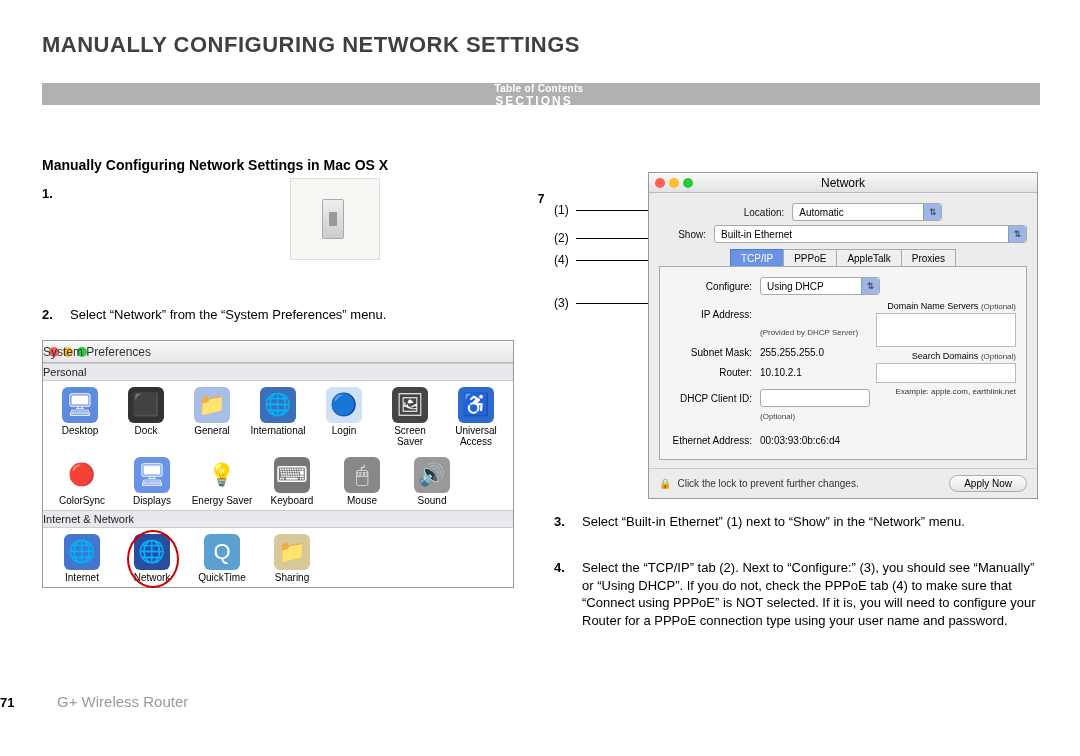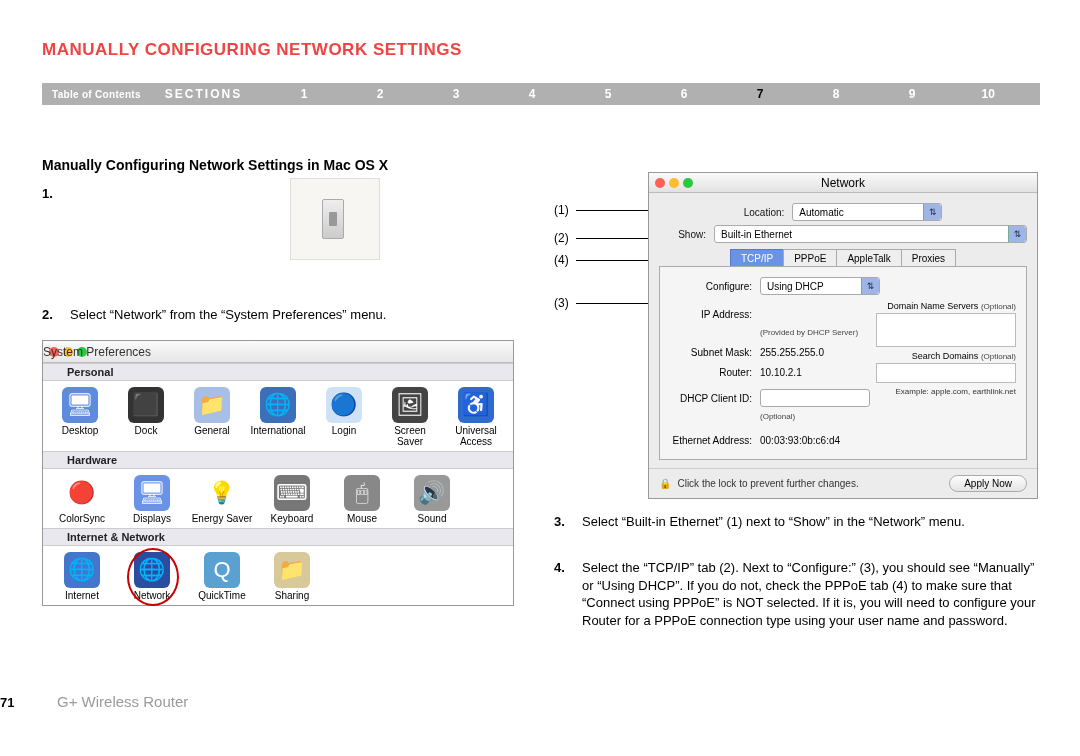--- a/index.html
+++ b/index.html
@@ -6,38 +6,39 @@
   body {
     width: 1080px;
     height: 756px;
     font-family: Arial, Helvetica, sans-serif;
     background: #fff;
     position: relative;
     color: #000;
   }
   .page-title {
     position: absolute;
-    top: 40px;
+    top: 32px;
     left: 42px;
-    font-size: 17px;
+    font-size: 22px;
     font-weight: 700;
-    color: #ef4444;
+    color: #404040;
     letter-spacing: 0.5px;
   }
   .nav-bar {
     position: absolute;
     top: 83px;
     left: 42px;
     right: 40px;
     height: 22px;
     background: #b0b0b0;
     display: flex;
     align-items: center;
     font-size: 12px;
     color: #fff;
+    flex-direction: column;
   }
   .nav-toc {
     padding: 0 14px 0 10px;
     font-weight: 600;
     font-size: 10px;
     letter-spacing: 0.3px;
   }
   .nav-sections {
     padding: 0 24px 0 10px;
     font-weight: 700;
@@ -123,22 +124,22 @@
   .dot.yel { background: #febc2e; }
   .dot.grn { background: #28c840; }
   .sp-title-text {
     position: absolute; left: 0; right: 0; 
     font-size: 12px; color: #333;
   }
   .sp-cat-header {
     background: #e8e8ee;
     border-top: 1px solid #ccc;
     border-bottom: 1px solid #ccc;
-    padding: 2px 24px;
-    font-weight: 700;
+    padding: 2px 0;
+    font-weight: 400;
     color: #222;
   }
   .sp-row {
     display: flex;
     padding: 6px 8px 4px;
     gap: 8px;
   }
   .sp-item {
     width: 62px;
     display: flex;
@@ -354,21 +355,20 @@
       </div>
       <div class="sp-item">
         <div class="sp-ico" style="background: rgb(68, 68, 68); color: rgb(255, 255, 255);">🖼</div>
         <div class="sp-lbl">Screen Saver</div>
       </div>
       <div class="sp-item">
         <div class="sp-ico" style="background: rgb(46, 107, 208); color: rgb(255, 255, 255);">♿</div>
         <div class="sp-lbl">Universal Access</div>
       </div>
     </div>
-  <div class="sp-cat-header">Hardware</div>
   <div class="sp-row" id="row-hardware">
       <div class="sp-item">
         <div class="sp-ico" style="background: rgb(255, 255, 255); color: rgb(51, 51, 51);">🔴</div>
         <div class="sp-lbl">ColorSync</div>
       </div>
       <div class="sp-item">
         <div class="sp-ico" style="background: rgb(106, 147, 232); color: rgb(255, 255, 255);">🖥</div>
         <div class="sp-lbl">Displays</div>
       </div>
       <div class="sp-item">

